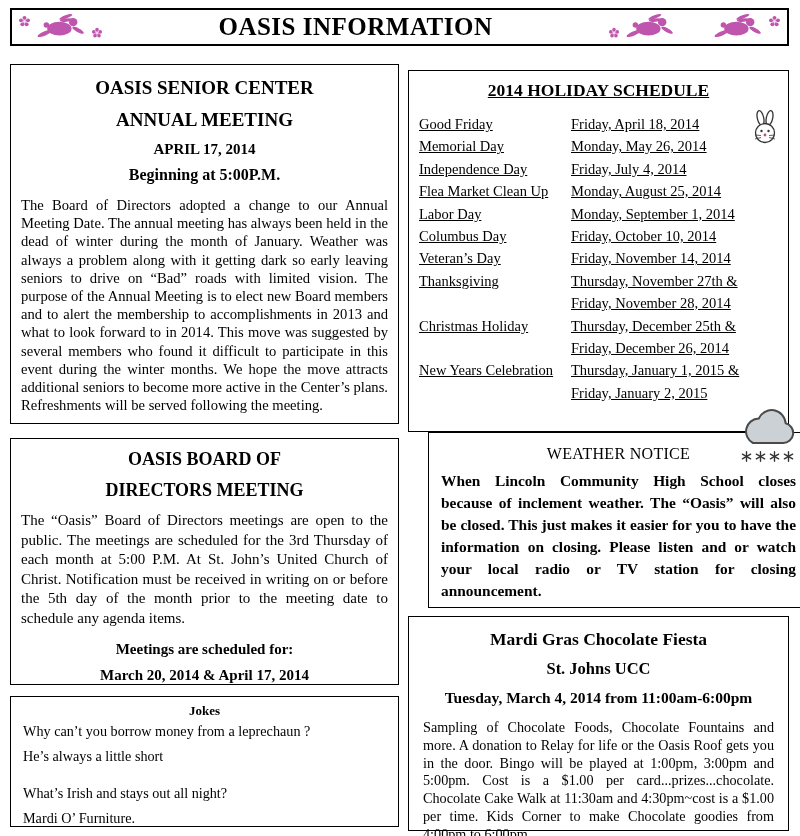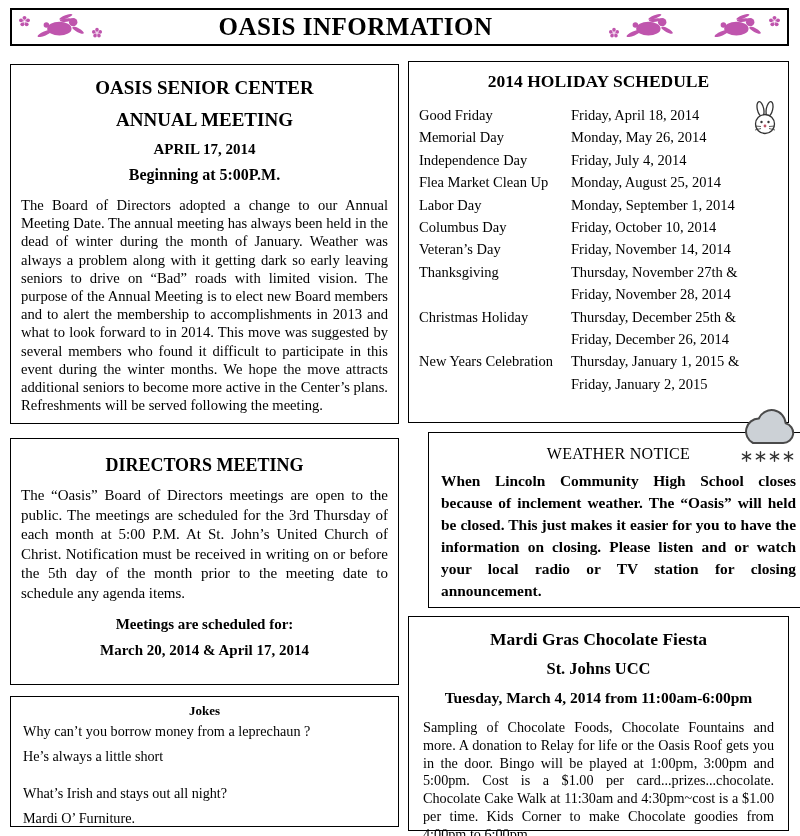--- a/index.html
+++ b/index.html
@@ -24,21 +24,21 @@
   }
   .deco-group { display:flex; align-items:center; gap:4px; }
   .deco { display:inline-block; color:#bf55ad; line-height:0; }
   .deco.small { transform:translateY(-6px); }
   .deco.small2 { transform:translateY(6px); }
   
   #annual { left:10px; top:64px; width:389px; height:360px; padding:8px 10px; }
   #board  { left:10px; top:438px; width:389px; height:247px; padding:6px 10px; }
   #jokes  { left:10px; top:696px; width:389px; height:131px; padding:4px 12px; }
   
-  #holiday { left:408px; top:61px;  width:381px; height:362px; padding:6px 10px; }
+  #holiday { left:408px; top:70px;  width:381px; height:362px; padding:6px 10px;text-decoration:underline; }
   #weather { left:428px; top:432px; width:381px; height:176px; padding:4px 12px; }
   #mardi   { left:408px; top:616px; width:381px; height:215px; padding:6px 14px; }
 
   .tc { text-align:center; }
   .h-big   { font-size:19px; font-weight:bold; margin:4px 0 0 0; }
   .h-big2  { font-size:19px; font-weight:bold; margin:10px 0 0 0; }
   .h-date  { font-size:15px; font-weight:bold; margin:10px 0 0 0; }
   .h-time  { font-size:16px; font-weight:bold; margin:8px 0 0 0; }
   .body-text {
     font-size:14.6px; line-height:18.2px; text-align:justify;
@@ -163,20 +163,21 @@
 
   <div class="box" id="annual">
     <div class="tc h-big">OASIS SENIOR CENTER</div>
     <div class="tc h-big2">ANNUAL MEETING</div>
     <div class="tc h-date">APRIL 17, 2014</div>
     <div class="tc h-time">Beginning at 5:00P.M.</div>
     <p class="body-text">The Board of Directors adopted a change to our Annual Meeting Date. The annual meeting has always been held in the dead of winter during the month of January. Weather was always a problem along with it getting dark so early leaving seniors to drive on “Bad” roads with limited vision. The purpose of the Annual Meeting is to elect new Board members and to alert the membership to accomplishments in 2013 and what to look forward to in 2014. This move was suggested by several members who found it difficult to participate in this event during the winter months. We hope the move attracts additional seniors to become more active in the Center’s plans. Refreshments will be served following the meeting.</p>
   </div>
 
   <div class="box" id="board">
+    <div class="tc h-big">OASIS BOARD OF</div>
     <div class="tc h-big2">DIRECTORS MEETING</div>
     <p class="body-text">The “Oasis” Board of Directors meetings are open to the public.  The meetings are scheduled for the 3rd Thursday of each month at 5:00 P.M.  At St. John’s United Church of Christ.  Notification must be received in writing on or before the 5th day of the month prior to the meeting date to schedule any agenda items.</p>
     <div class="tc sched-label">Meetings are scheduled for:</div>
     <div class="tc sched-dates">March 20, 2014 &amp; April 17, 2014</div>
   </div>
 
   <div class="box" id="jokes">
     <div class="tc jokes-title">Jokes</div>
     <div class="joke-line">Why can’t you borrow money from a leprechaun ?</div>
     <div class="joke-line">He’s always a little short</div>
@@ -269,21 +270,21 @@
           </svg>
         <svg width="11" height="11">
             <use href="#sym-flake"></use>
           </svg>
         <svg width="11" height="11">
             <use href="#sym-flake"></use>
           </svg>
       </span>
     </span>
     <div class="tc weather-title">WEATHER NOTICE</div>
-    <p class="weather-body">When Lincoln Community High School closes because of inclement weather.  The “Oasis” will held be closed.  This just makes it easier for you to have the information on closing.  Please listen and or watch your local radio or TV station for closing announcement.</p>
+    <p class="weather-body">When Lincoln Community High School closes because of inclement weather.  The “Oasis” will also be closed.  This just makes it easier for you to have the information on closing.  Please listen and or watch your local radio or TV station for closing announcement.</p>
   </div>
 
   <div class="box" id="mardi">
     <div class="tc mardi-title">Mardi Gras Chocolate Fiesta</div>
     <div class="tc mardi-subtitle">St. Johns UCC</div>
     <div class="tc mardi-datetime">Tuesday, March 4, 2014 from 11:00am-6:00pm</div>
     <p class="mardi-body">Sampling of Chocolate Foods, Chocolate Fountains and more. A donation to Relay for life or the Oasis Roof gets you in the door.  Bingo will be played at 1:00pm, 3:00pm and 5:00pm. Cost is a $1.00 per card...prizes...chocolate.  Chocolate Cake Walk at 11:30am and 4:30pm~cost is a $1.00 per time.  Kids Corner to make Chocolate goodies from 4:00pm to 6:00pm</p>
   </div>
 
 </div>

